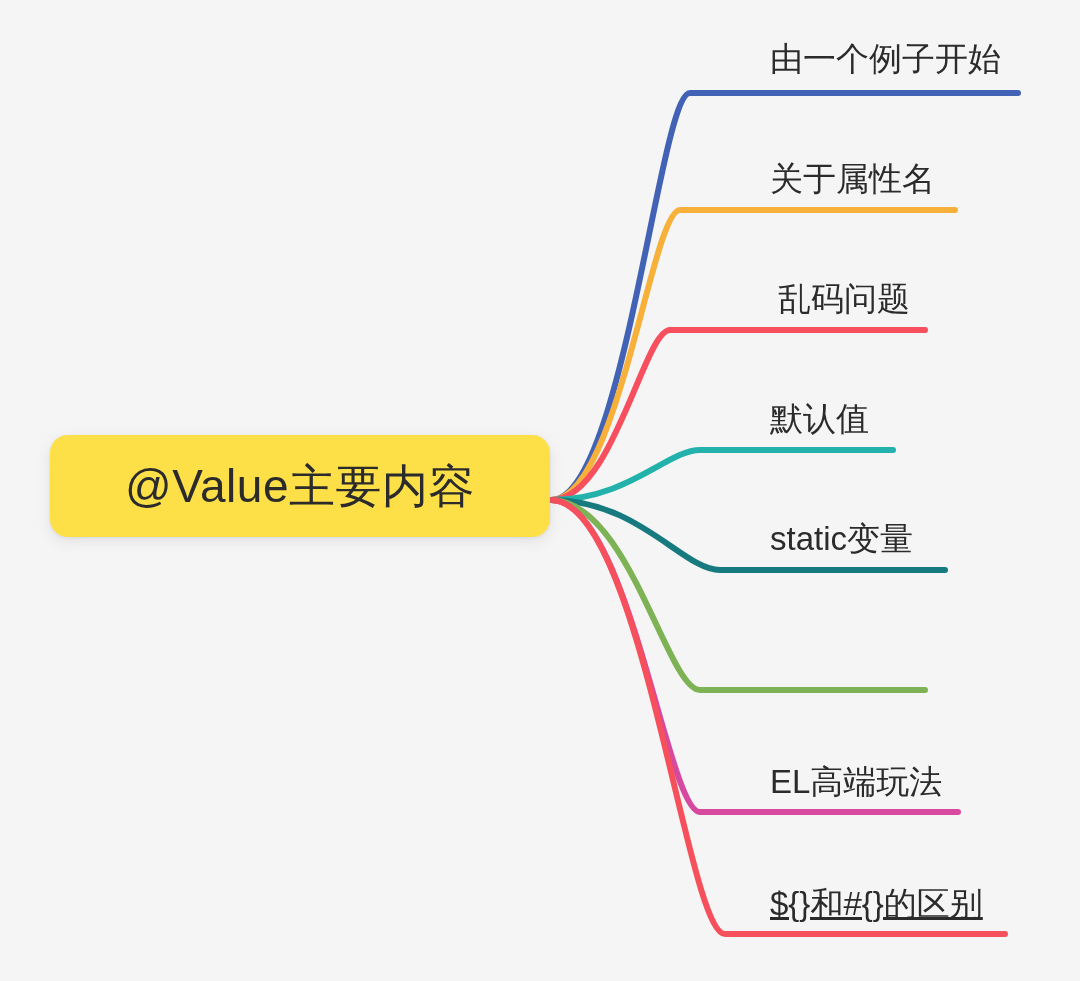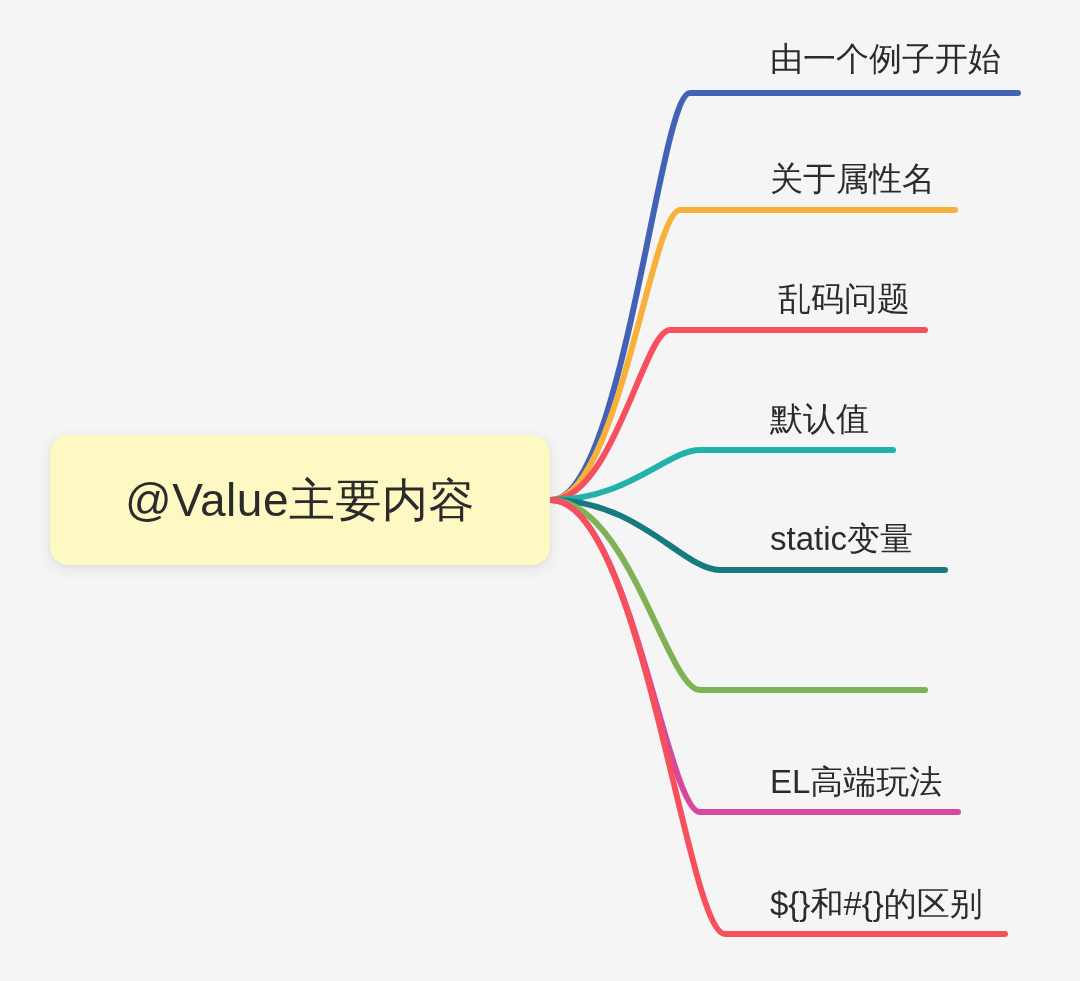--- a/index.html
+++ b/index.html
@@ -67,25 +67,25 @@
     <path d="M 551 500 C 623.28 500, 659.42 93, 690 93 L 1018 93" stroke="#4263b5" stroke-width="6" stroke-linecap="round" fill="none"></path>
     <path d="M 551 500 C 618.08 500, 651.62 210, 680 210 L 955 210" stroke="#f7b13a" stroke-width="6" stroke-linecap="round" fill="none"></path>
     <path d="M 551 500 C 612.88 500, 643.82 330, 670 330 L 925 330" stroke="#f74f5e" stroke-width="6" stroke-linecap="round" fill="none"></path>
     <path d="M 551 500 C 628.48 500, 667.22 450, 700 450 L 893 450" stroke="#22b2ab" stroke-width="6" stroke-linecap="round" fill="none"></path>
     <path d="M 551 500 C 638.88 500, 682.82 570, 720 570 L 945 570" stroke="#167a7e" stroke-width="6" stroke-linecap="round" fill="none"></path>
     <path d="M 551 500 C 628.48 500, 667.22 690, 700 690 L 925 690" stroke="#7eb355" stroke-width="6" stroke-linecap="round" fill="none"></path>
     <path d="M 551 500 C 628.48 500, 667.22 812, 700 812 L 958 812" stroke="#d6499e" stroke-width="6" stroke-linecap="round" fill="none"></path>
     <path d="M 551 500 C 641.48 500, 686.72 934, 725 934 L 1005 934" stroke="#f7505d" stroke-width="6" stroke-linecap="round" fill="none"></path>
   </svg>
 
-  <div id="central-node" style="left: 50px; top: 435px; width: 500px; height: 130px; background: #fef9c3;">
+  <div id="central-node" style="left: 50px; top: 435px; width: 500px; height: 102px; background: #fde047;">
     <span id="central-node-label" style="color: rgb(43, 43, 43);">@Value主要内容</span>
   </div>
 
   <div class="branch-label" style="left: 770px; top: 160px;">关于属性名</div>
   <div class="branch-label" style="left: 770px; top: 40px;">由一个例子开始</div>
   <div class="branch-label" style="left: 770px; top: 280px; margin-left: 8px;">乱码问题</div>
   <div class="branch-label" style="left: 770px; top: 400px;">默认值</div>
   <div class="branch-label" style="left: 770px; top: 520px;">static变量</div>
   <div class="branch-label" style="left: 770px; top: 763px;">EL高端玩法</div>
-  <div class="branch-label" style="left: 770px; top: 885px;">${}和#{}的区别</div>
+  <div class="branch-label" style="left: 770px; top: 885px; text-decoration: underline;">${}和#{}的区别</div>
 
 </div>
 
 </body></html>

